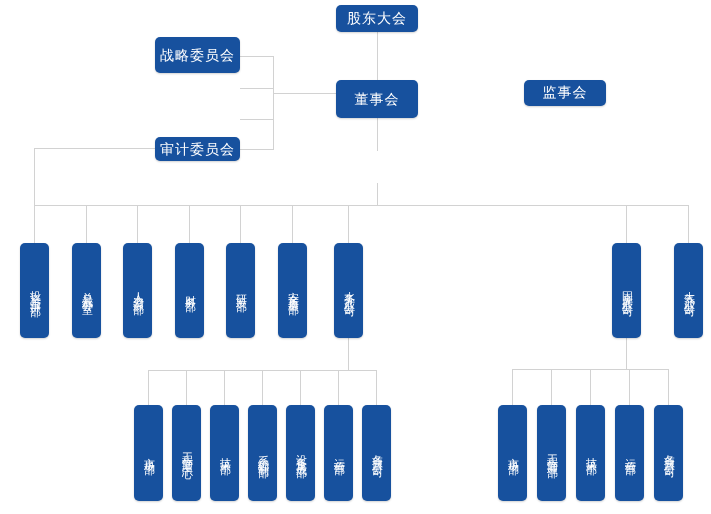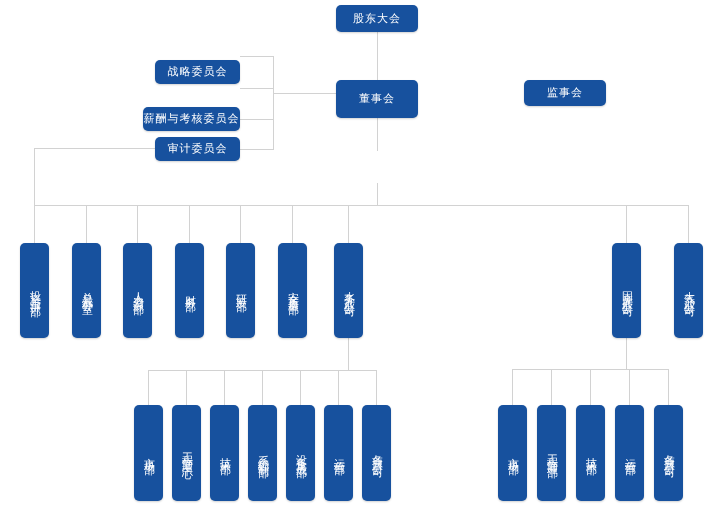--- a/index.html
+++ b/index.html
@@ -22,21 +22,21 @@
     background: #17519E;
     border-radius: 5px;
     color: #ffffff;
     box-sizing: border-box;
     display: flex;
     align-items: center;
     justify-content: center;
     box-shadow: 0 1px 2px rgba(0,0,0,0.18);
   }
   .node.horiz {
-    font-size: 11px;
+    font-size: 14px;
     letter-spacing: 1px;
     line-height: 1.2;
     text-align: center;
     white-space: nowrap;
   }
   .node.vert {
     writing-mode: vertical-rl;
     text-orientation: upright;
     font-size: 11px;
     letter-spacing: 3px;
@@ -106,30 +106,27 @@
   <div class="line v" style="left:668px; top:369px; height:36px;"></div>
 
   <div class="node horiz" style="left:336px; top:5px; width:82px; height:27px;">
     <span class="label">股东大会</span>
   </div>
 
   <div class="node horiz" style="left:336px; top:80px; width:82px; height:38px;">
     <span class="label">董事会</span>
   </div>
 
-  <div class="node horiz" style="left:524px; top:80px; width:82px; height:26px;">
+  <div class="node horiz" style="left:524px; top:80px; width:82px; height:26px;font-family:Liberation Serif, serif;">
     <span class="label">监事会</span>
   </div>
 
 
-  <div class="node horiz" style="left:155px; top:60px; width:85px; height:24px;align-items:center;">
+  <div class="node horiz" style="left:155px; top:37px; width:85px; height:36px;align-items:center;">
     <span class="label">战略委员会</span>
-  </div>
-  <div class="node horiz" style="left:143px; top:107px; width:97px; height:24px;">
-    <span class="label">薪酬与考核委员会</span>
   </div>
   <div class="node horiz" style="left:155px; top:137px; width:85px; height:24px;">
     <span class="label">审计委员会</span>
   </div>
 
   <div class="node vert" style="left:20px; top:243px; width:29px; height:95px;">
     <span class="label">投资与审计部</span>
   </div>
   <div class="node vert" style="left:72px; top:243px; width:29px; height:95px;">
     <span class="label">总裁办公室</span>

